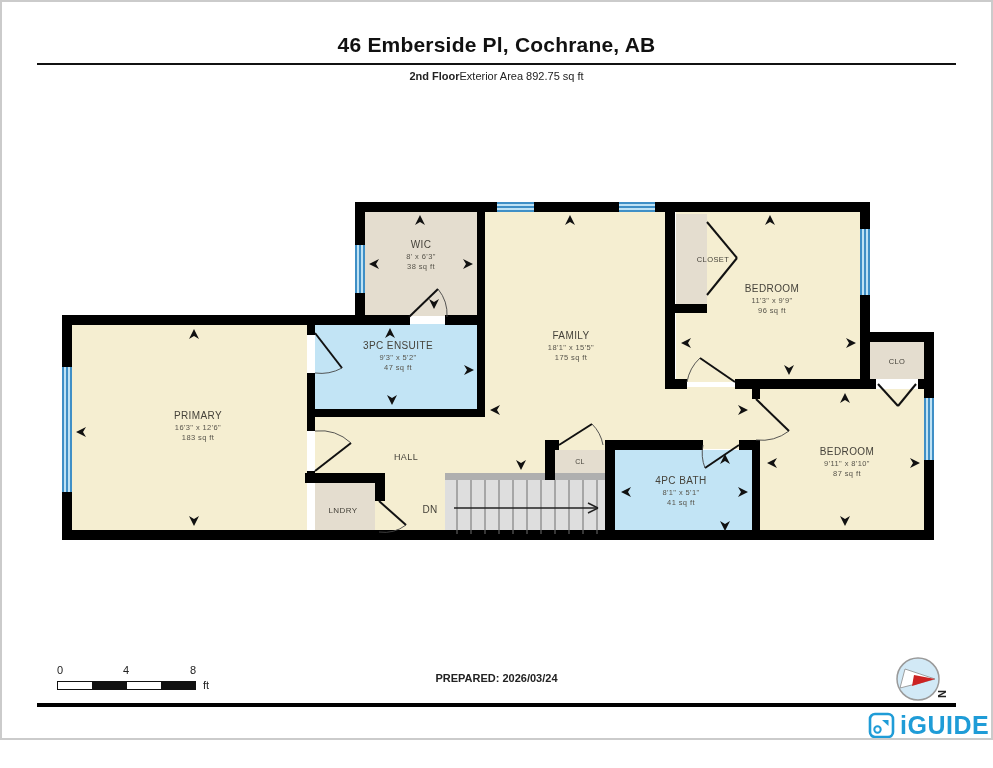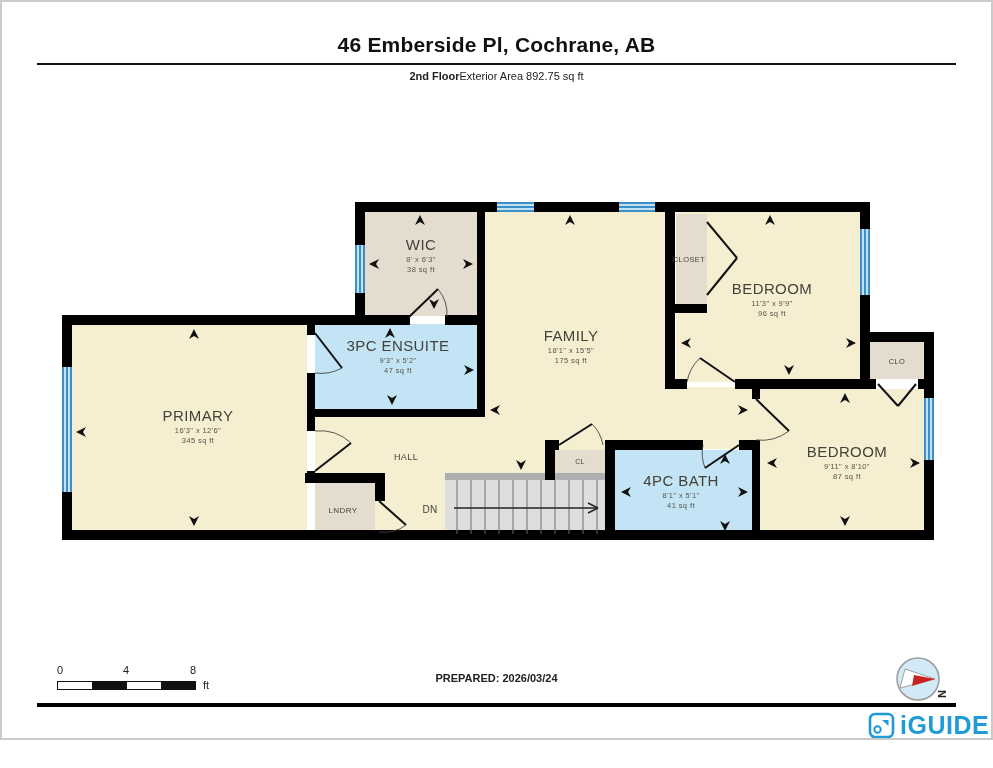--- a/index.html
+++ b/index.html
@@ -13,21 +13,21 @@
   #plan{position:absolute;left:0;top:0;width:100%;height:100%}
   .fill{z-index:1}
   .wall{z-index:2;background:#000}
   .rail{z-index:2}
   .win{z-index:3}
   .win-v{background:linear-gradient(to right,#3f8fc6 0 2px,#bfe2f4 2px 4px,#3f8fc6 4px 6px,#bfe2f4 6px 8px,#3f8fc6 8px 10px)}
   .win-h{background:linear-gradient(to bottom,#3f8fc6 0 2px,#bfe2f4 2px 4px,#3f8fc6 4px 6px,#bfe2f4 6px 8px,#3f8fc6 8px 10px)}
   #ov{position:absolute;left:0;top:0;z-index:4;pointer-events:none}
   .lbl{position:absolute;z-index:5;transform:translate(-50%,-50%);text-align:center;
        color:#45423a;line-height:1.35;white-space:nowrap;letter-spacing:.4px}
-  .lbl .nm{font-size:15px}
+  .lbl .nm{font-size:10px}
   .lbl .dm,.lbl .ar{font-size:7.5px;color:#57544b}
   
   .scalebar{position:absolute;left:55px;top:662px;width:150px;height:30px;font-size:11px;color:#222}
   .scalebar .tick{position:absolute;top:0;transform:translateX(-50%)}
   .scalebar .bar{position:absolute;left:0;top:17px;width:137px;height:7px;border:1.5px solid #111;display:flex}
   .scalebar .seg{flex:1}
   .scalebar .seg:nth-child(2),.scalebar .seg:nth-child(4){background:#111}
   .scalebar .unit{position:absolute;left:146px;top:15px}
   .prepared{position:absolute;left:0;right:0;top:670px;text-align:center;font-size:11px;font-weight:bold;color:#222}
   .compass{position:absolute;left:884px;top:648px}
@@ -168,35 +168,35 @@
       <div class="lbl" style="left: 396px; top: 354px;">
         <div class="nm">3PC ENSUITE</div>
         <div class="dm">9'3" x 5'2"</div>
         <div class="ar">47 sq ft</div>
       </div>
       <div class="lbl" style="left: 569px; top: 344px;">
         <div class="nm">FAMILY</div>
         <div class="dm">18'1" x 15'5"</div>
         <div class="ar">175 sq ft</div>
       </div>
-      <div class="lbl" style="left: 687px; top: 258px;">
+      <div class="lbl" style="left: 711px; top: 258px;">
         <div class="nm" style="font-size: 7.5px;">CLOSET</div>
       </div>
       <div class="lbl" style="left: 770px; top: 297px;">
         <div class="nm">BEDROOM</div>
         <div class="dm">11'3" x 9'9"</div>
         <div class="ar">96 sq ft</div>
       </div>
       <div class="lbl" style="left: 895px; top: 360px;">
         <div class="nm" style="font-size: 7.5px;">CLO</div>
       </div>
       <div class="lbl" style="left: 196px; top: 424px;">
         <div class="nm">PRIMARY</div>
         <div class="dm">16'3" x 12'6"</div>
-        <div class="ar">345 sq ft</div>
+        <div class="ar">183 sq ft</div>
       </div>
       <div class="lbl" style="left: 404px; top: 455px;">
         <div class="nm" style="font-size: 9px;">HALL</div>
       </div>
       <div class="lbl" style="left: 341px; top: 509px;">
         <div class="nm" style="font-size: 8px;">LNDRY</div>
       </div>
       <div class="lbl" style="left: 428px; top: 508px;">
         <div class="nm" style="font-size: 10px;">DN</div>
       </div>

